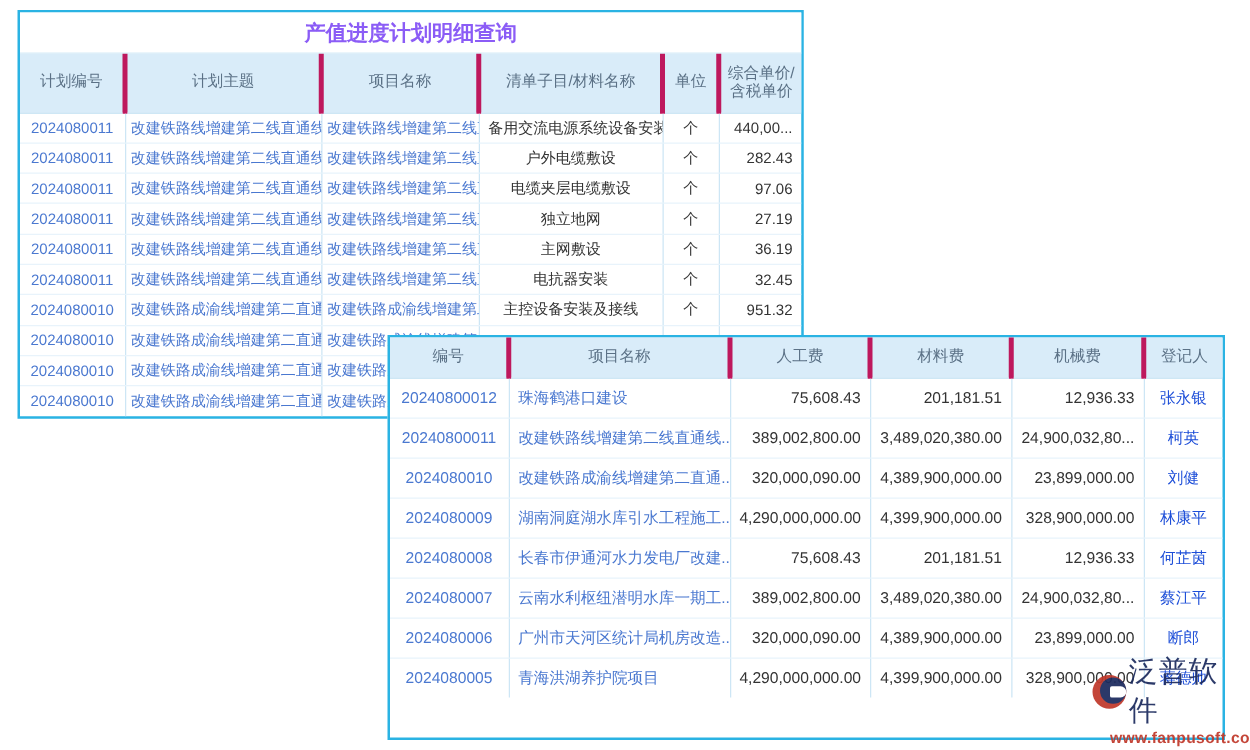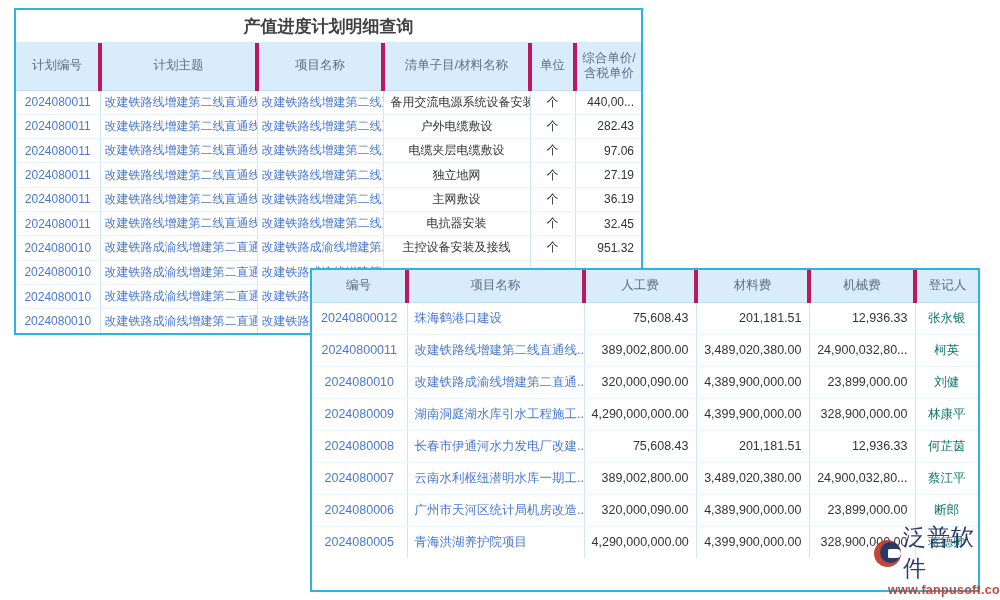--- a/index.html
+++ b/index.html
@@ -3,21 +3,21 @@
 <meta charset="utf-8">
 <style>
   * { margin:0; padding:0; box-sizing:border-box; }
   html,body { width:1000px; height:600px; background:#ffffff; overflow:hidden;
               font-family:"Liberation Sans","DejaVu Sans",sans-serif; }
 
   .panel { position:absolute; background:#ffffff; border:2px solid #2ab3e3; }
   #panel1 { left:14px; top:8px;  width:629px; height:327px; z-index:1; }
   #panel2 { left:310px; top:268px; width:670px; height:324px; z-index:2; }
 
-  .panel-title { text-align:center; font-weight:bold; color:#404040;
+  .panel-title { text-align:center; font-weight:bold; color:#8b5cf6;
                  border-bottom:1px solid #d5ebf8; background:#ffffff; }
   #panel1 .panel-title { height:33px; line-height:33px; font-size:17px; }
   #panel2 .panel-title { height:36px; line-height:36px; font-size:17px; }
 
   table { border-collapse:collapse; table-layout:fixed; width:100%; }
   th { background:#d9ecf9; color:#5b7186; font-weight:normal; font-size:12.5px;
        text-align:center; border-right:4px solid #be185d; border-bottom:1px solid #bfdff2;
        padding:2px 4px; line-height:1.25; }
   th:last-child { border-right:none; }
   td { font-size:12px; color:#333; white-space:nowrap; overflow:hidden;
@@ -34,21 +34,21 @@
   #t1 td.c3 { text-align:center; }
   #t1 td.c4 { text-align:center; }
   #t1 td.c5 { text-align:right;margin-left:30px; }
 
   
   #t2 th { height:32px; }
   #t2 td { height:32px; font-size:12.5px; }
   #t2 td.c0 { text-align:center; color:#4a78d0; }
   #t2 td.c1 { text-align:left; color:#4a78d0; }
   #t2 td.c2, #t2 td.c3, #t2 td.c4 { text-align:right; }
-  #t2 td.c5 { text-align:center; color:#0f766e; }
+  #t2 td.c5 { text-align:center; color:#1d4ed8; }
 
   
   #logo { position:absolute; left:874px; top:522px; width:124px; z-index:3; opacity:.93; }
   .logo-row { display:flex; align-items:center; }
   .logo-icon { position:relative; width:27px; height:27px; flex:0 0 27px; margin-right:2px; }
   .logo-icon .ring { position:absolute; left:0; top:0; width:27px; height:27px;
                      border-radius:50%; background:#c0392b; }
   .logo-icon .core { position:absolute; left:6px; top:2px; width:21px; height:21px;
                      border-radius:50%; background:#1c2b5e; }
   .logo-icon .notch { position:absolute; left:14px; top:9px; width:13px; height:9px;

